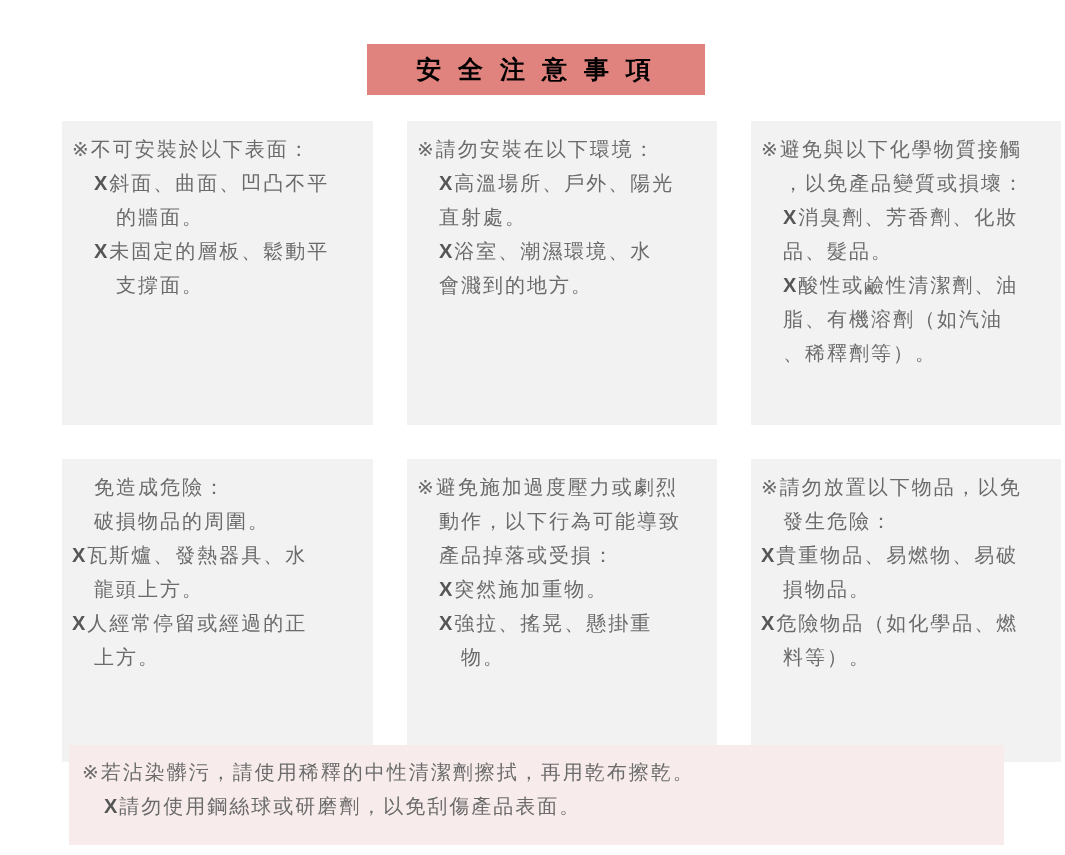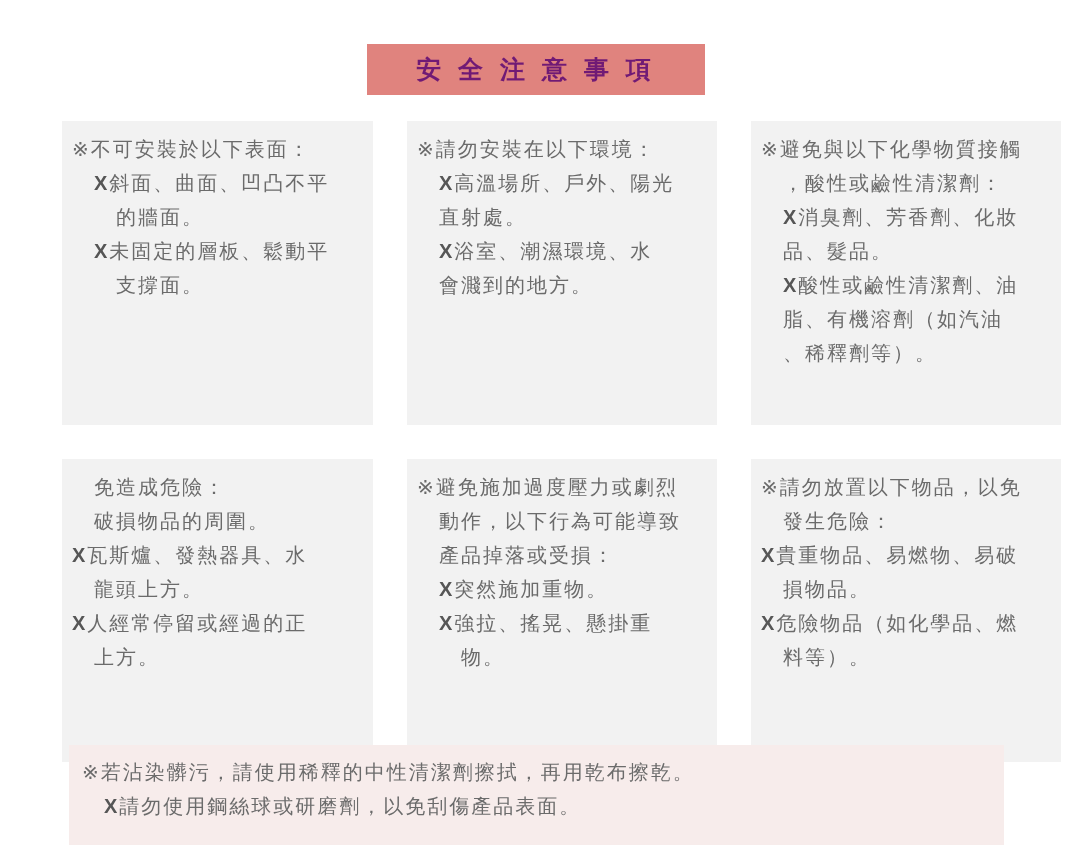--- a/index.html
+++ b/index.html
@@ -15,21 +15,21 @@
     overflow: hidden;
     font-family: "Liberation Sans", "DejaVu Sans", sans-serif;
   }
   .header {
     position: absolute;
     left: 367px;
     top: 44px;
     width: 338px;
     height: 51px;
     background: #E0837E;
-    color: #701a75;
+    color: #000000;
     display: flex;
     align-items: center;
     justify-content: center;
     font-size: 25px;
     font-weight: bold;
     letter-spacing: 5px;
     white-space: pre;
   }
   .grid {
     position: absolute;
@@ -94,21 +94,21 @@
       </div>
     <div class="box">
         <div class="line">※請勿安裝在以下環境：</div>
         <div class="line">　<span class="x-mark">X</span>高溫場所、戶外、陽光</div>
         <div class="line">　直射處。</div>
         <div class="line">　<span class="x-mark">X</span>浴室、潮濕環境、水</div>
         <div class="line">　會濺到的地方。</div>
       </div>
     <div class="box">
         <div class="line">※避免與以下化學物質接觸</div>
-        <div class="line">　，酸性或鹼性清潔劑：</div>
+        <div class="line">　，以免產品變質或損壞：</div>
         <div class="line">　<span class="x-mark">X</span>消臭劑、芳香劑、化妝</div>
         <div class="line">　品、髮品。</div>
         <div class="line">　<span class="x-mark">X</span>酸性或鹼性清潔劑、油</div>
         <div class="line">　脂、有機溶劑（如汽油</div>
         <div class="line">　、稀釋劑等）。</div>
       </div>
     <div class="box">
         <div class="line">　免造成危險：</div>
         <div class="line">　破損物品的周圍。</div>
         <div class="line"><span class="x-mark">X</span>瓦斯爐、發熱器具、水</div>

